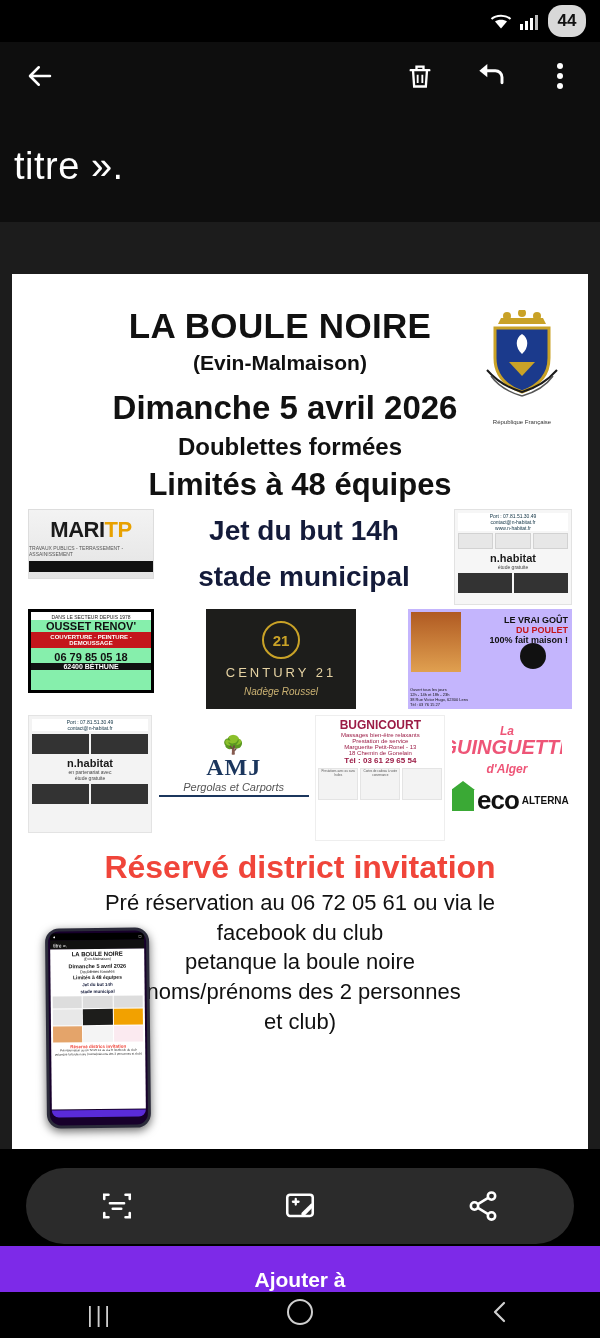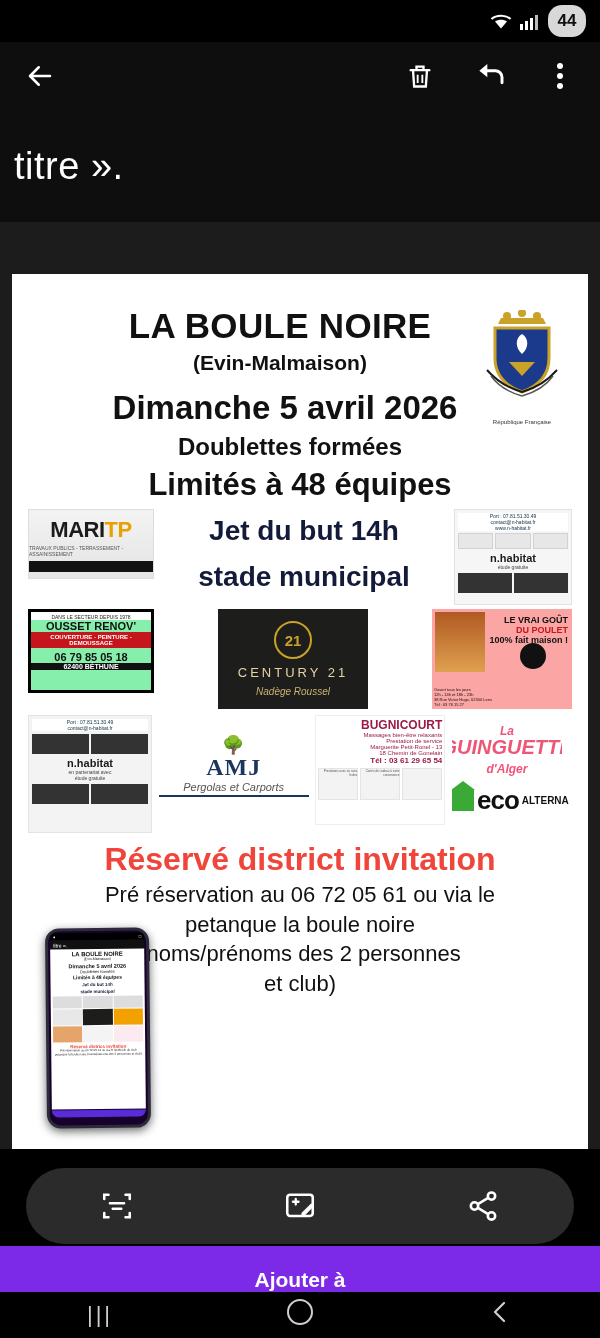--- a/index.html
+++ b/index.html
@@ -216,42 +216,42 @@
     display: flex; flex-direction: column; align-items: center; justify-content: center;
   }
   .c21-circle {
     width: 34px; height: 34px; border: 2px solid #c9a227; border-radius: 50%;
     display: flex; align-items: center; justify-content: center;
     font-size: 15px; font-weight: bold; color: #c9a227;
   }
   .c21-name { letter-spacing: 3px; font-size: 13px; margin-top: 6px; color: #e6d3a3; }
   .c21-sub { font-size: 10px; font-style: italic; margin-top: 6px; color: #cbb273; }
   .ad-vraigout {
-    width: 140px; height: 100px;
-    background: #fca5a5;
+    width: 164px; height: 100px;
+    background: #c4b5fd;
     font-size: 5px;
     color: #111;
     position: relative;
   }
   .vg-title { position: absolute; right: 4px; top: 7px; text-align: right; font-weight: bold; color: #111; font-size: 9px; line-height: 1.1; }
   .vg-title em { color: #c4161c; font-style: normal; }
   .vg-img { position: absolute; left: 3px; top: 3px; width: 50px; height: 60px; background: linear-gradient(#b05a22, #e0a050); }
   .vg-badge { position: absolute; right: 26px; top: 34px; width: 26px; height: 26px; border-radius: 50%; background: #111; }
   .vg-bottom { position: absolute; bottom: 2px; left: 2px; right: 2px; font-size: 4px; color: #111; }
   .ad-amj {
     width: 150px; height: 82px; background: #fff;
     display: flex; flex-direction: column; align-items: center; justify-content: flex-end;
     border-bottom: 2px solid #1b365d;
   }
   .amj-leaf { font-size: 18px; color: #5a8f3c; line-height: 1; }
   .amj-name { font-size: 24px; font-weight: bold; color: #1b365d; letter-spacing: 1px; font-family: Liberation Serif, serif; }
   .amj-sub { font-size: 11px; color: #555; font-style: italic; margin-bottom: 2px; }
   .ad-bug {
-    width: 130px; height: 110px; background: #fff; border: 1px solid #eee;
-    font-size: 5px; color: #7a1030; text-align: right; padding: 2px;
+    width: 130px; height: 126px; background: #fff; border: 1px solid #eee;
+    font-size: 5px; color: #7a1030; text-align: center; padding: 2px;
   }
   .bug-name { font-weight: bold; font-size: 12px; color: #9b1b45; }
   .bug-line { font-size: 6px; color: #9b1b45; }
   .bug-tel { font-weight: bold; font-size: 8px; color: #9b1b45; }
   .bug-grid { display: flex; gap: 2px; margin-top: 3px; }
   .bug-grid span { flex: 1; height: 30px; background: #f3f3f3; border: 1px solid #e4e4e4; font-size: 3px; color: #555; }
   .ad-guing {
     width: 110px; height: 64px; background: #fff;
     display: flex; align-items: center; justify-content: center;
   }
@@ -578,20 +578,21 @@
           <span class="eco-house"></span>
           <span class="eco-word">eco</span>
           <span class="eco-alt">ALTERNA</span>
         </div>
       </div>
     </div>
 
     <div class="reserve">Réservé district invitation</div>
     <div class="poster-foot">
       <div>Pré réservation au 06 72 05 61 ou via le</div>
+      <div>facebook du club</div>
       <div>petanque la boule noire</div>
       <div>(noms/prénoms des 2 personnes</div>
       <div>et club)</div>
     </div>
   </div>
 </div>
 
 <div class="thumb">
   <div class="thumb-status">
     <span>●</span>

